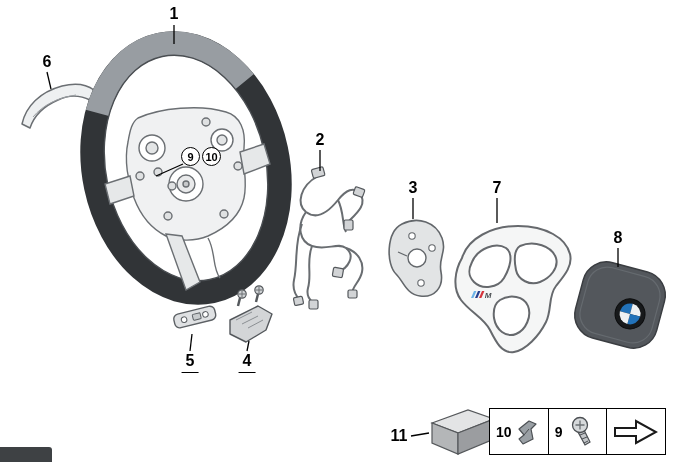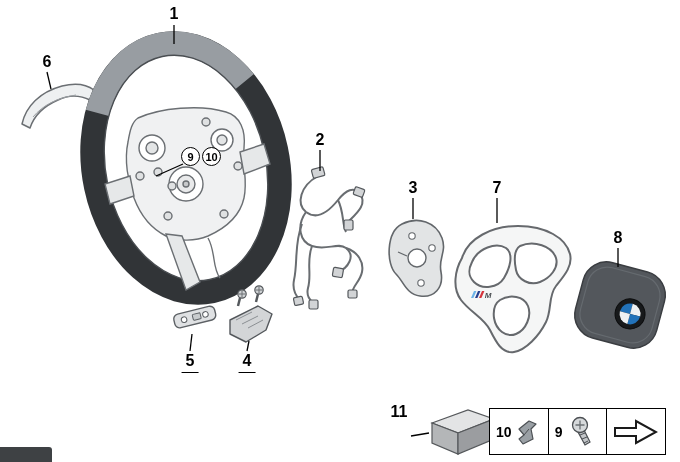--- a/index.html
+++ b/index.html
@@ -161,21 +161,21 @@
   </svg>
 
   <div class="callout" style="left:174px;top:6px">1</div>
   <div class="callout" style="left:47px;top:54px">6</div>
   <div class="callout" style="left:320px;top:132px">2</div>
   <div class="callout" style="left:413px;top:180px">3</div>
   <div class="callout" style="left:497px;top:180px">7</div>
   <div class="callout" style="left:618px;top:230px">8</div>
   <div class="callout underlined" style="left:190px;top:353px">5</div>
   <div class="callout underlined" style="left:247px;top:353px">4</div>
-  <div class="callout" style="left:399px;top:404px">11</div>
+  <div class="callout" style="left:399px;top:428px">11</div>
 
   <div class="hotspot" style="left:181px;top:147px">9</div>
   <div class="hotspot" style="left:202px;top:147px">10</div>
 
   <div class="legend">
     <div class="legend-cell">
       <span class="legend-num">10</span>
       <svg width="28" height="32" viewBox="0 0 28 32">
         <path d="M5,13 L15,5 L22,8 L17,13 L19,23 L9,28 L5,23 L10,19 Z" fill="#9aa0a5" stroke="#4b4f53" stroke-width="1.2" stroke-linejoin="round"></path>
         <path d="M10,19 L15,13" stroke="#4b4f53" stroke-width="1" fill="none"></path>

